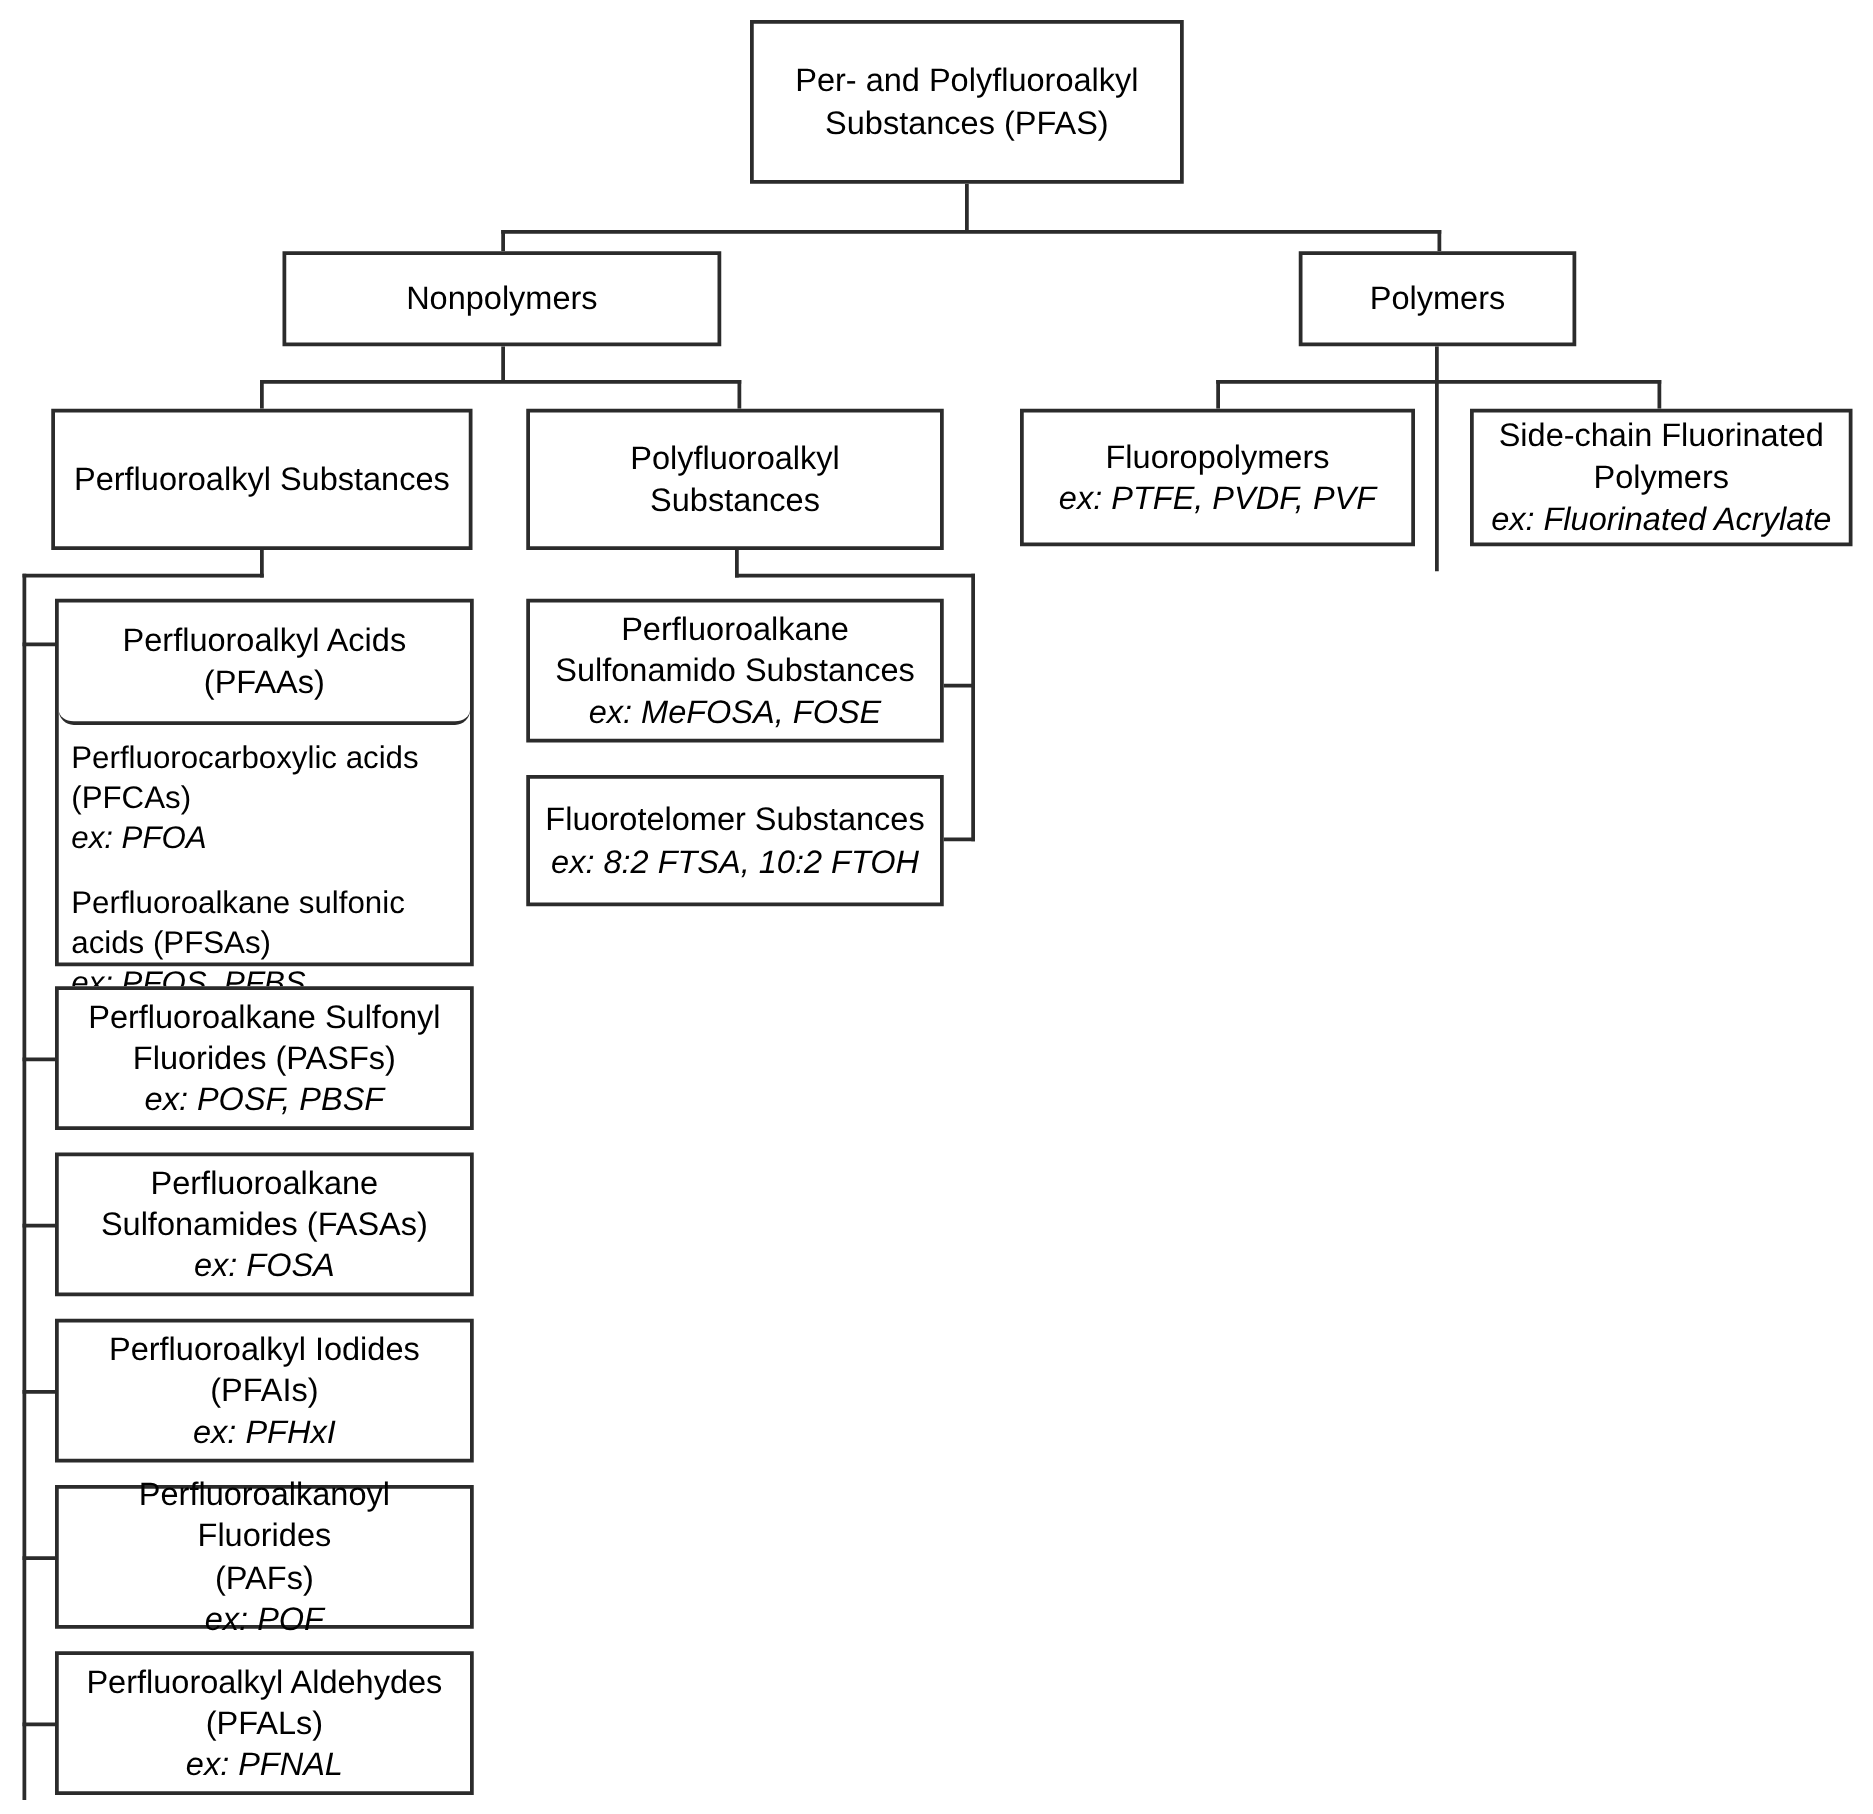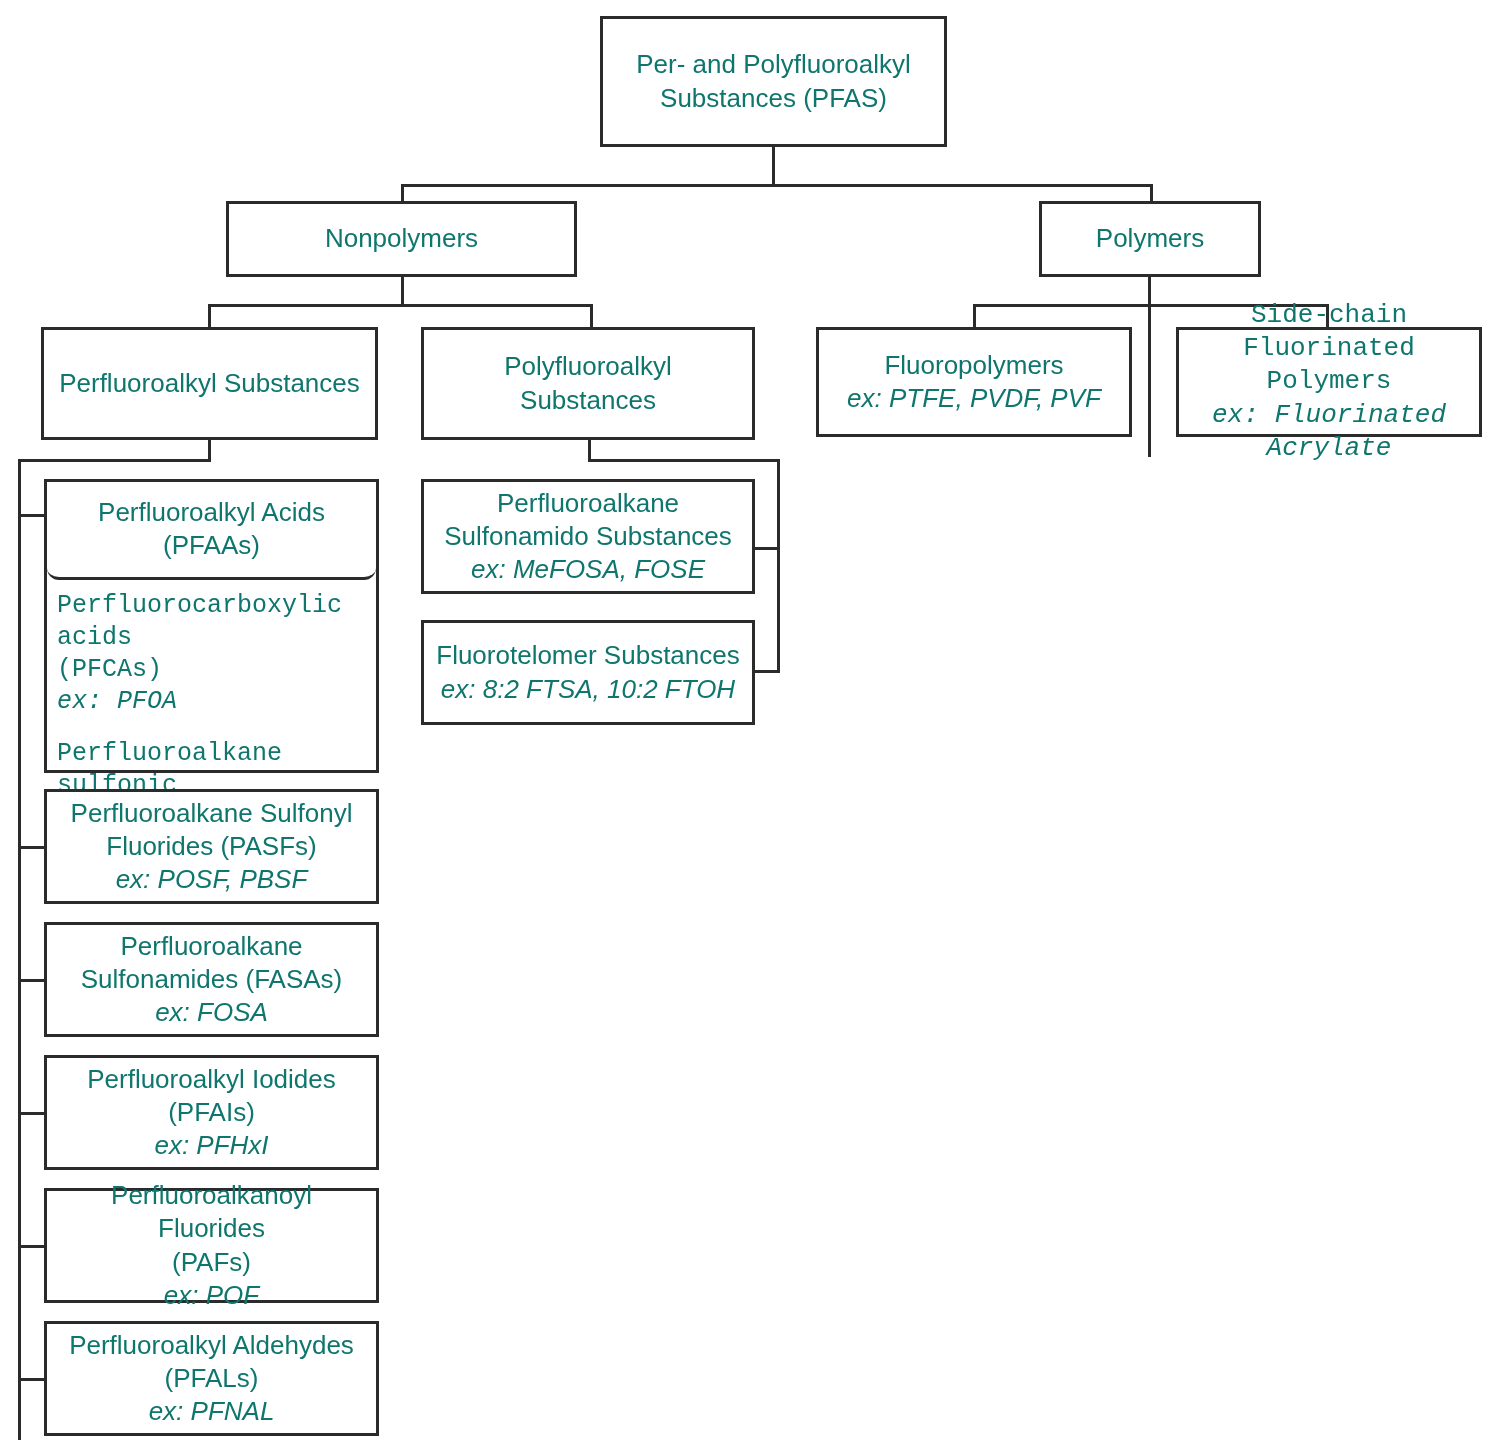--- a/index.html
+++ b/index.html
@@ -7,21 +7,21 @@
     margin: 0;
     padding: 0;
     background: #ffffff;
   }
   #canvas {
     position: relative;
     width: 1498px;
     height: 1451px;
     background: #ffffff;
     font-family: "Liberation Sans", sans-serif;
-    color: #0f766e;
+    color: #000000;
     overflow: hidden;
   }
   
   .line {
     position: absolute;
     background: #2b2b2b;
   }
   .line.h { height: 3px; }
   .line.v { width: 3px; }
 
@@ -55,21 +55,20 @@
   .split-head {
     border-bottom: 3px solid #2b2b2b;
     padding: 14px 10px 14px 10px;
     text-align: center;
     border-radius: 12px;
   }
   .split-body {
     padding: 10px 10px 12px 10px;
     text-align: left;
     flex: 1;
-    font-family: Liberation Mono, monospace;
   }
   .gapline { display: block; height: 20px; }
 </style>
 </head>
 <body>
 
 <div id="canvas">
 
   <div class="line v" style="left:772px; top:147px; height:37px;"></div>
   <div class="line h" style="left:401px; top:184px; width:752px;"></div>
@@ -121,21 +120,21 @@
 
   <div class="box" style="left:41px; top:327px; width:337px; height:113px;">
     <span class="txt center f26 pad-c">Perfluoroalkyl Substances</span>
   </div>
 
   <div class="box" style="left:816px; top:327px; width:316px; height:110px;">
     <span class="txt center f26 pad-c">Fluoropolymers</span>
     <span class="txt center f26 ital pad-c">ex: PTFE, PVDF, PVF</span>
   </div>
 
-  <div class="box" style="left:1176px; top:327px; width:306px; height:110px;font-family:Liberation Mono, monospace;">
+  <div class="box" style="left:1176px; top:327px; width:306px; height:110px;">
     <span class="txt center f26 pad-c">Side-chain Fluorinated
 Polymers</span>
     <span class="txt center f26 ital pad-c">ex: Fluorinated Acrylate</span>
   </div>
 
 
   <div class="box" style="left:44px; top:479px; width:335px; height:294px; justify-content:flex-start;">
     <div class="split-head">
       <span class="txt center f26">Perfluoroalkyl Acids
 (PFAAs)</span>

